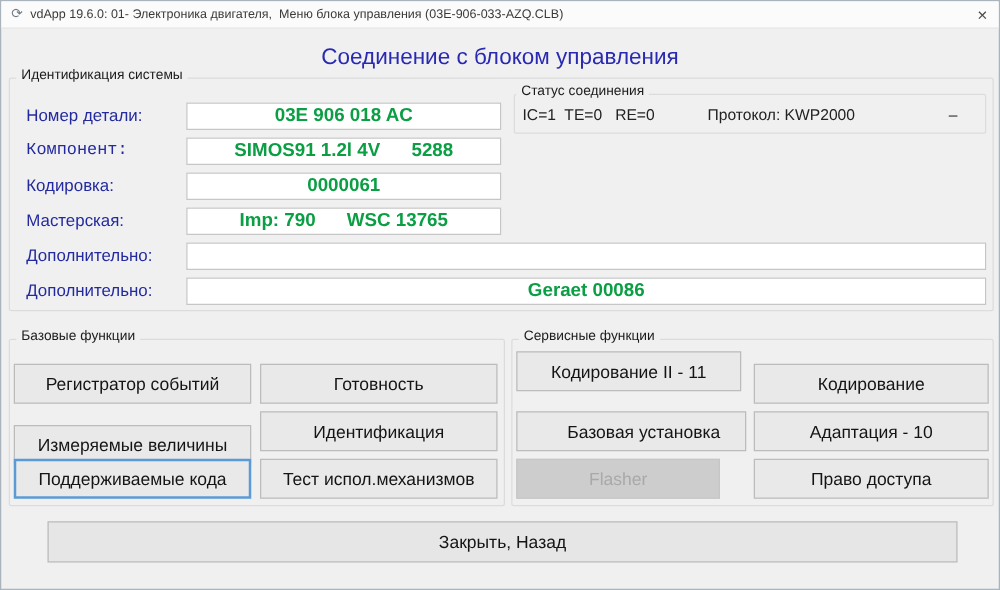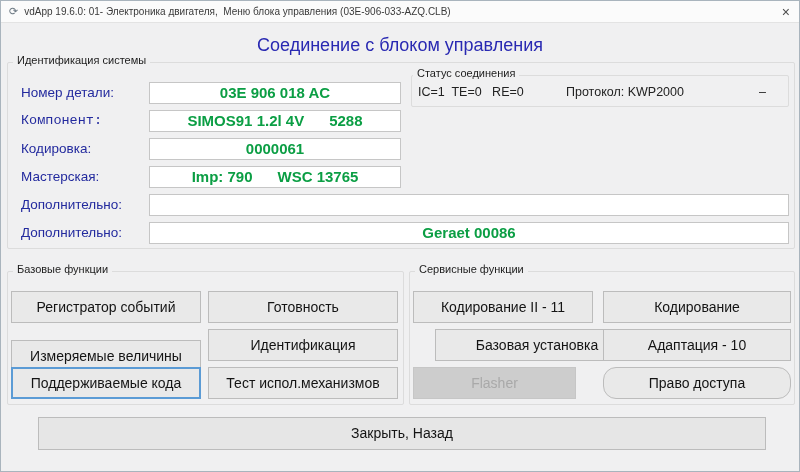--- a/index.html
+++ b/index.html
@@ -189,23 +189,23 @@
     <button class="btn" style="left:10px; top:268px; width:190px;">Регистратор событий</button>
     <button class="btn" style="left:207px; top:268px; width:190px;">Готовность</button>
     <button class="btn" style="left:10px; top:306px; width:190px;margin-top:11px;">Измеряемые величины</button>
     <button class="btn" style="left:207px; top:306px; width:190px;">Идентификация</button>
     <button class="btn focused" style="left:10px; top:344px; width:190px;">Поддерживаемые кода</button>
     <button class="btn" style="left:207px; top:344px; width:190px;">Тест испол.механизмов</button>
 
     <span class="group-label" style="left:414px; top:240px;">Сервисные функции</span>
     <div class="groupbox" style="left:408px; top:248px; width:386px; height:134px;"></div>
 
-    <button class="btn" style="left:412px; top:268px; width:180px;">Кодирование II - 11</button>
+    <button class="btn" style="left:412px; top:258px; width:180px;">Кодирование II - 11</button>
     <button class="btn" style="left:602px; top:268px; width:188px;">Кодирование</button>
-    <button class="btn" style="left:434px; top:306px; width:184px;padding-left:20px;">Базовая установка</button>
+    <button class="btn" style="left:412px; top:306px; width:184px;padding-left:20px;">Базовая установка</button>
     <button class="btn" style="left:602px; top:306px; width:188px;">Адаптация - 10</button>
     <button class="btn disabled" style="left:412px; top:344px; width:163px;">Flasher</button>
-    <button class="btn" style="left:602px; top:344px; width:188px;border-radius:13px;">Право доступа</button>
+    <button class="btn" style="left:602px; top:344px; width:188px;">Право доступа</button>
 
     <button class="btn wide">Закрыть, Назад</button>
 
   </div>
 </div>
 
 </body></html>

